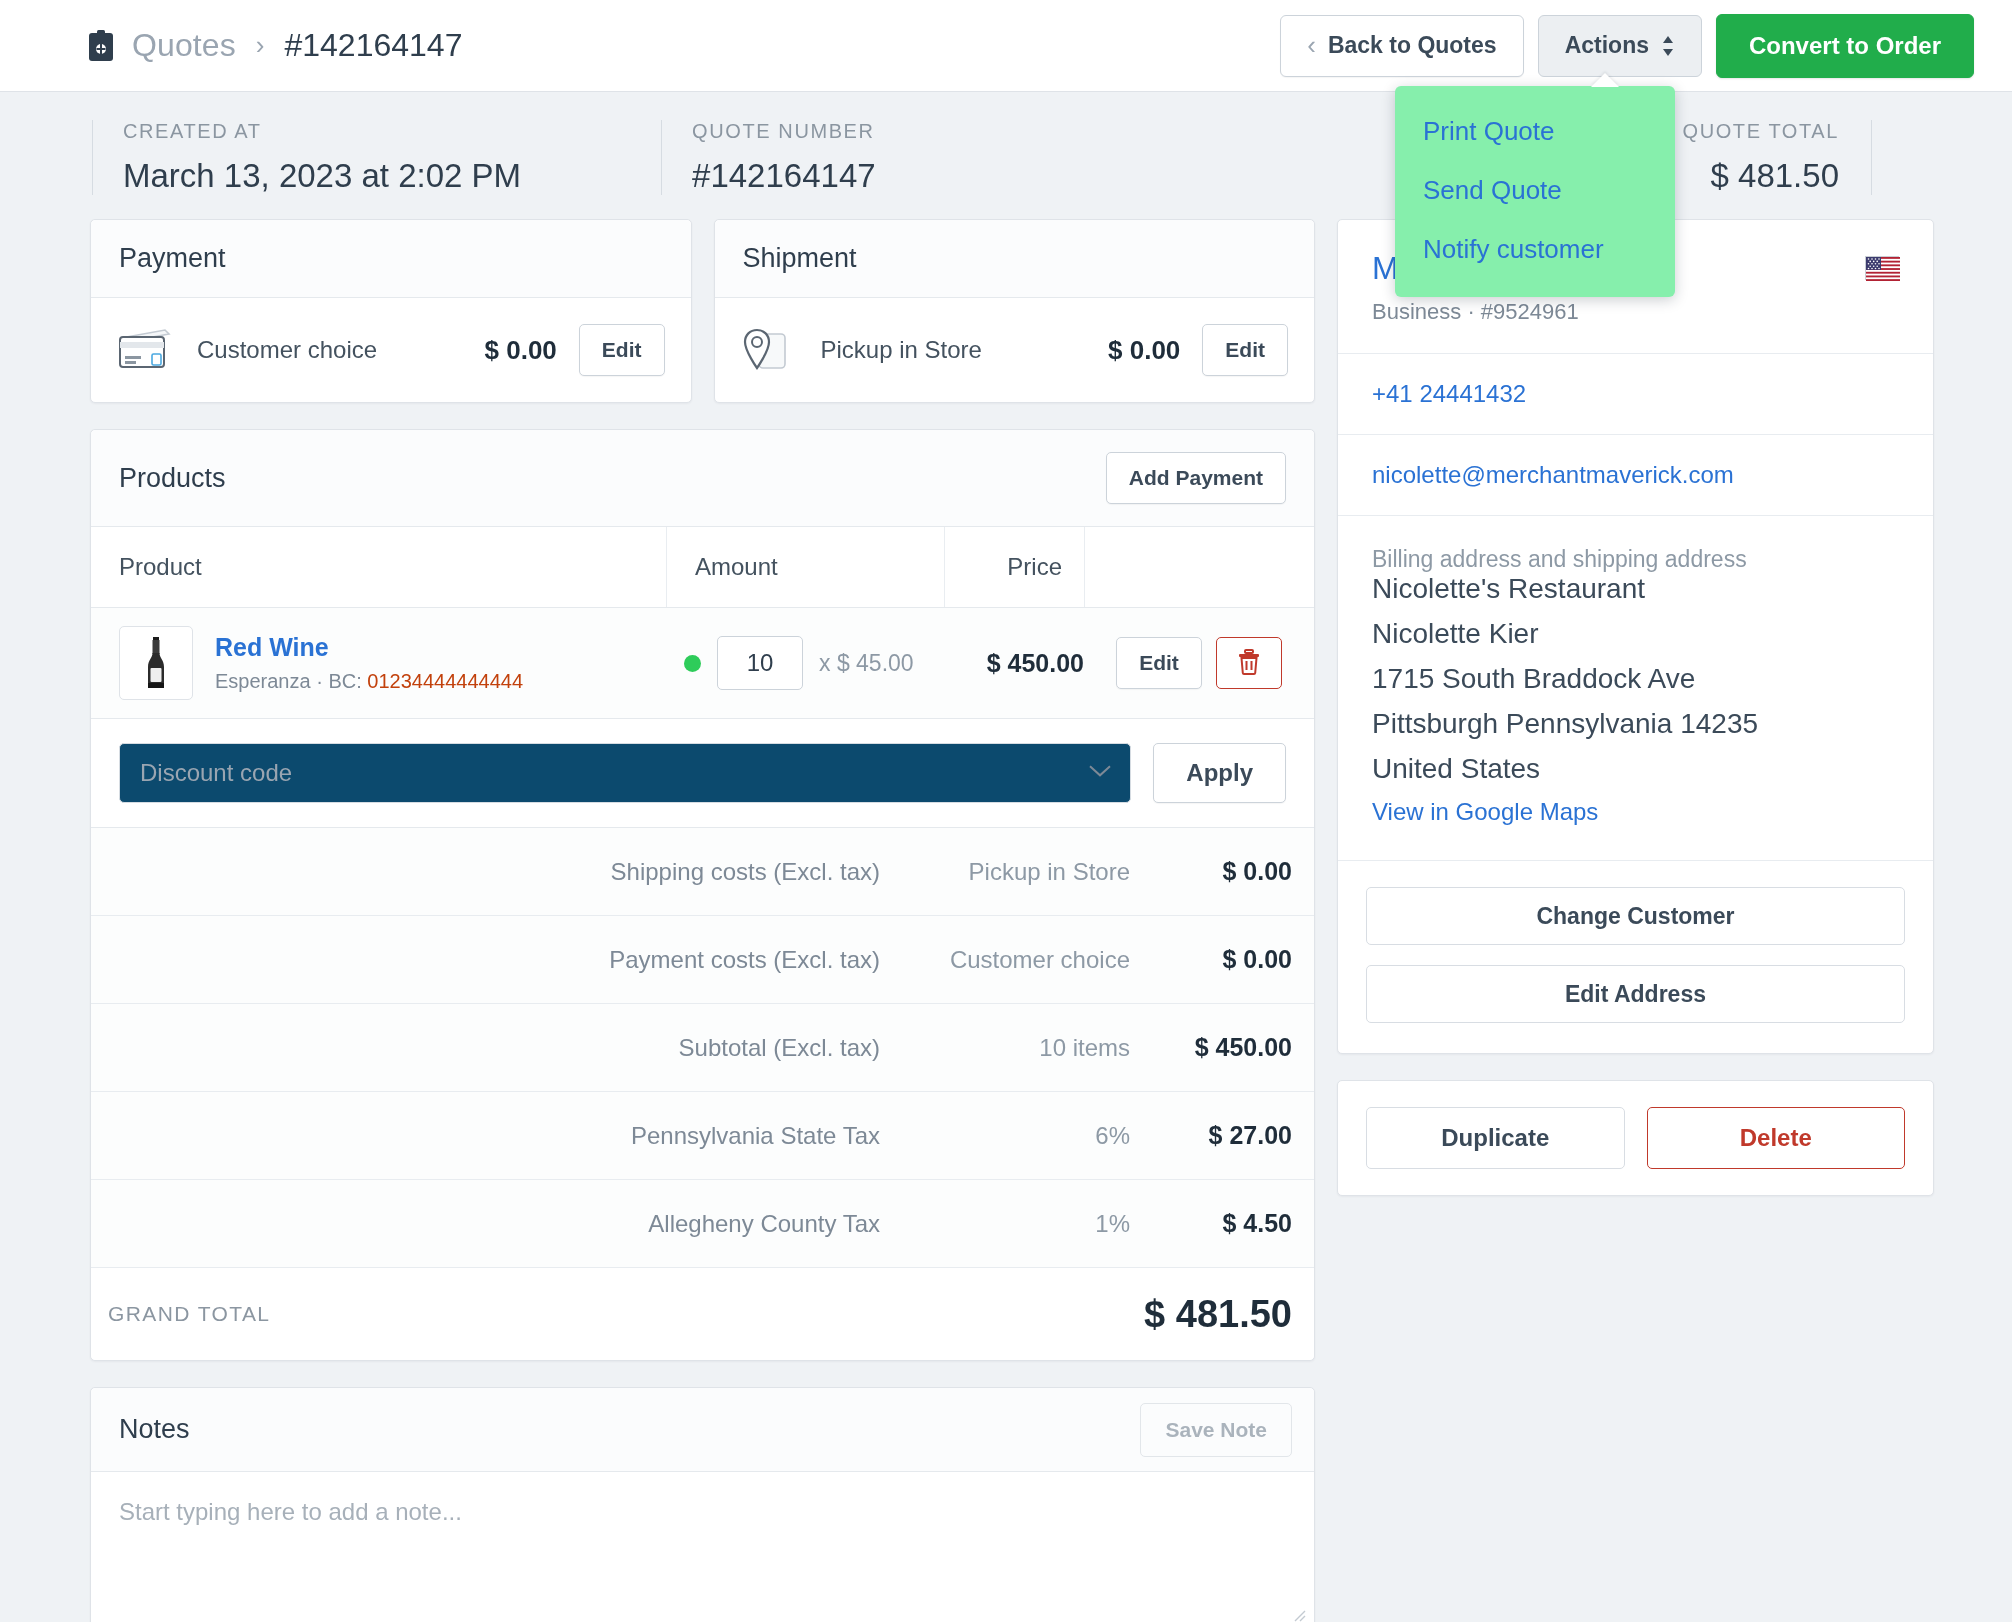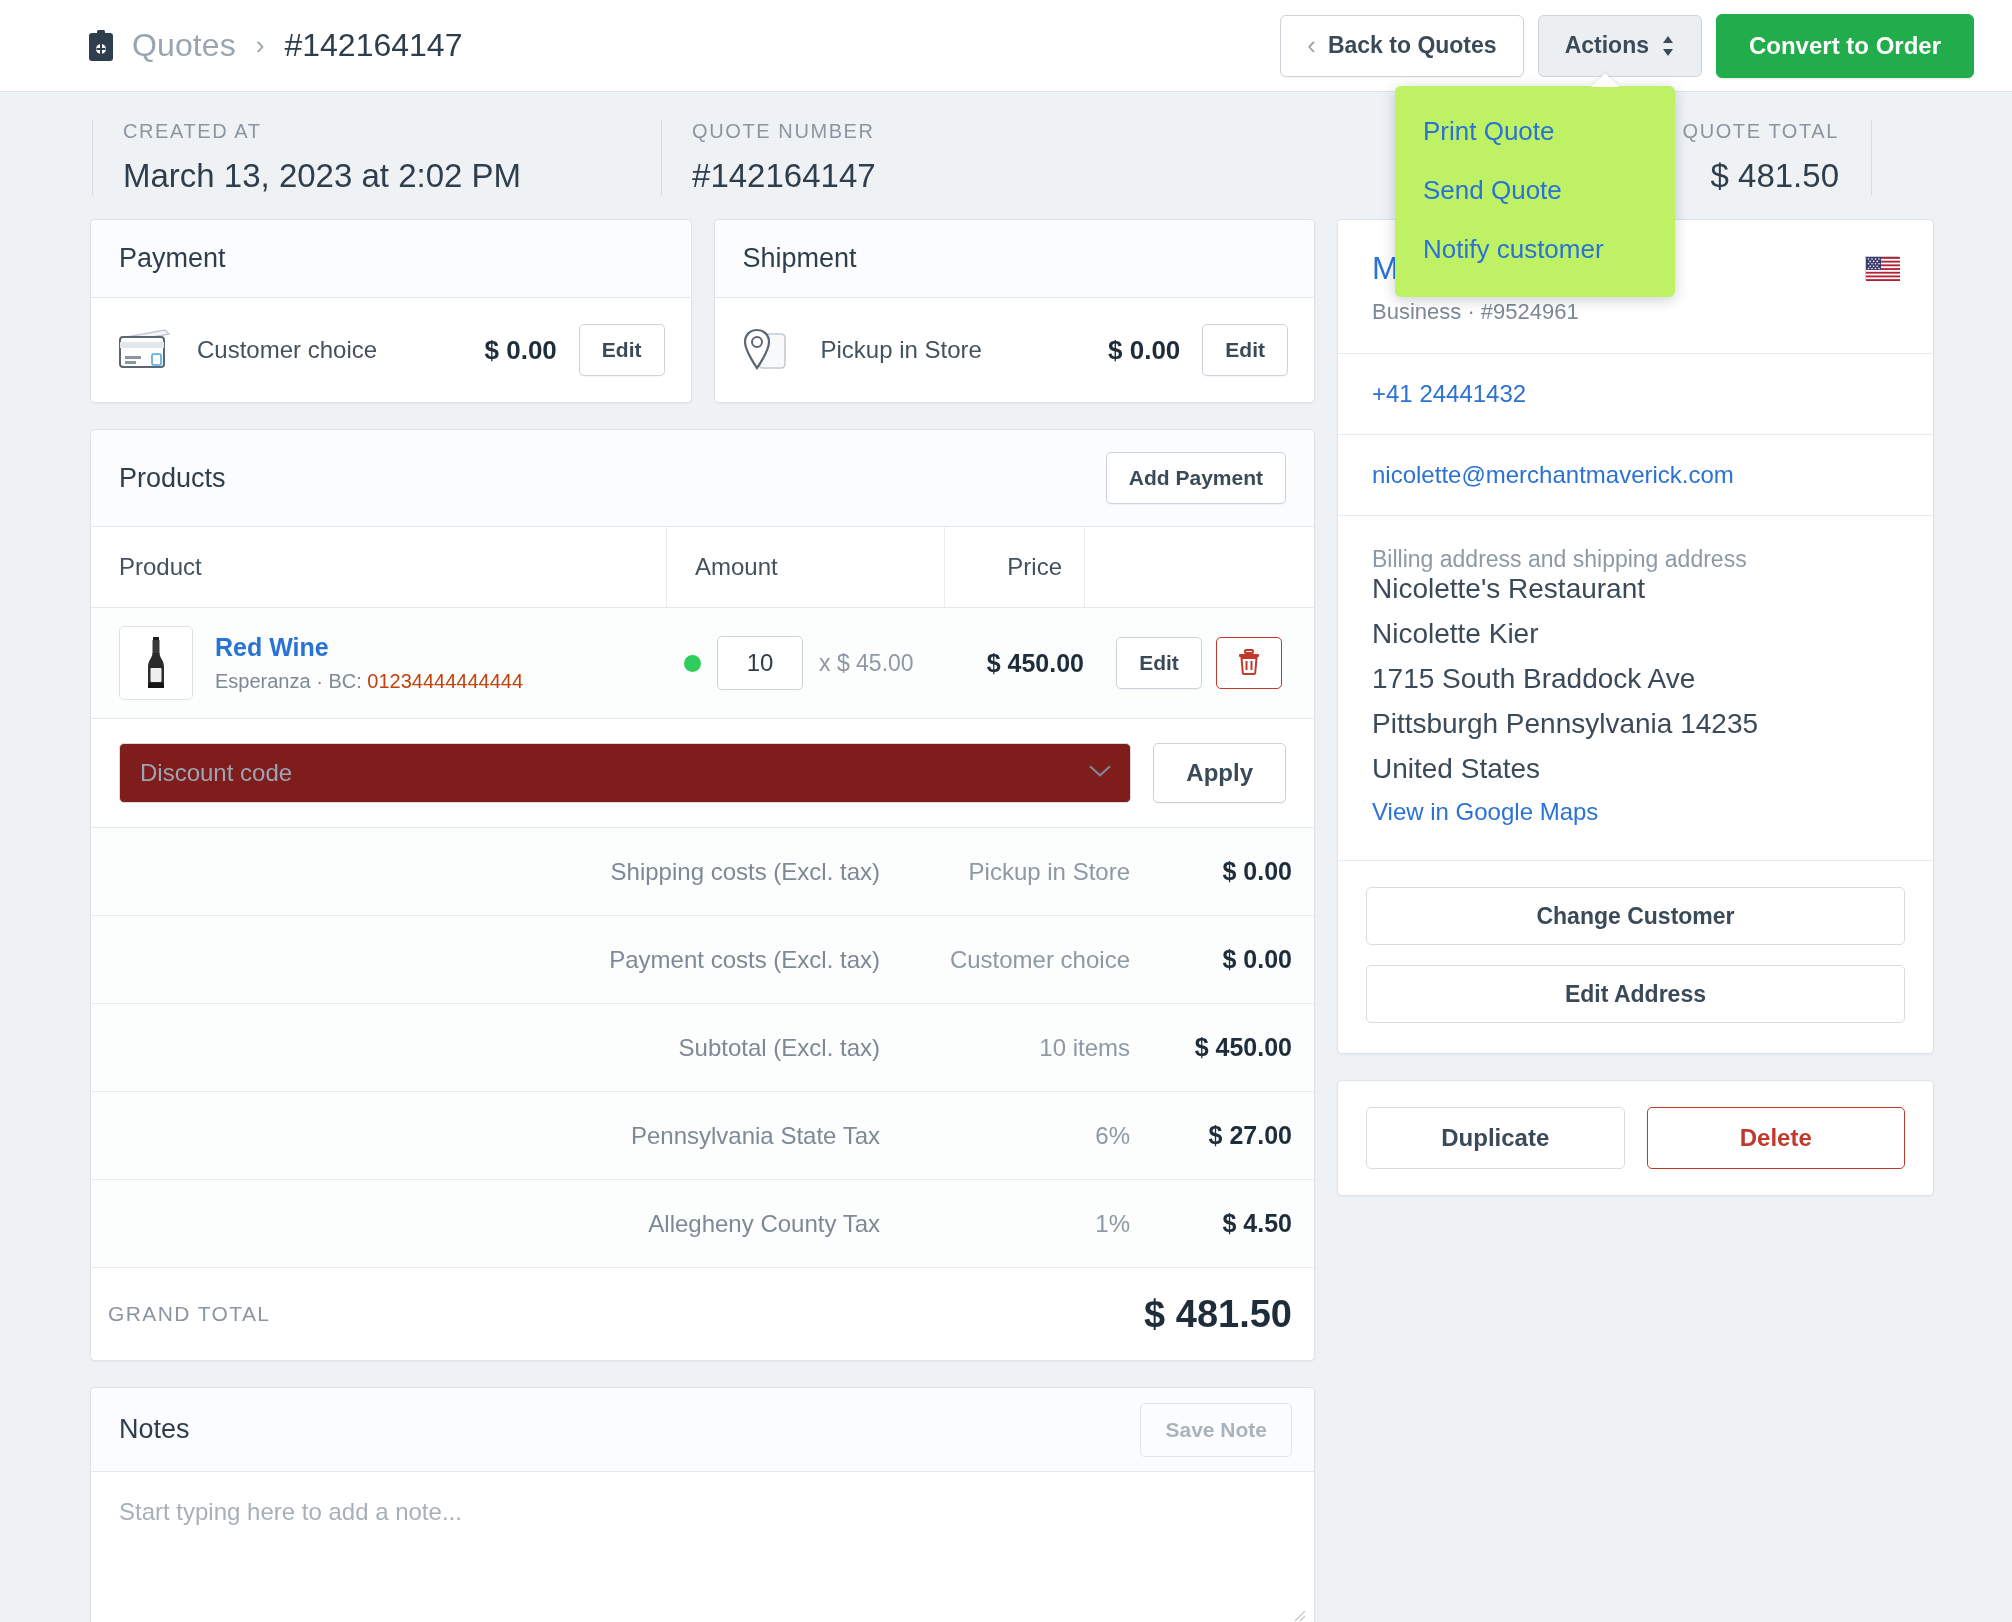--- a/index.html
+++ b/index.html
@@ -49,21 +49,21 @@
   .stepper-ic { display: inline-flex; flex-direction: column; line-height: 8px; font-size: 15px; color: #3b4a59; }
   .btn-primary {
     background: #21ad4b; border-color: #21ad4b; color: #fff;
     font-size: 24px; padding: 0 32px; height: 64px;
     box-shadow: 0 1px 2px rgba(0,0,0,.10);
   }
 
   
   .dropdown {
     position: absolute; top: 86px; left: 1395px; width: 280px;
-    background: #bef264; border-radius: 6px;
+    background: #86efac; border-radius: 6px;
     box-shadow: 0 3px 14px rgba(20,30,45,.22);
     padding: 16px 0 18px; z-index: 60;
   }
   .dropdown:before {
     content: ""; position: absolute; top: -13px; right: 56px;
     border-left: 14px solid transparent; border-right: 14px solid transparent;
     border-bottom: 14px solid #fff;
     filter: drop-shadow(0 -2px 1px rgba(20,30,45,.07));
   }
   .dd-item {
@@ -147,21 +147,21 @@
     border: 1px solid #c0392b; background: #fff; border-radius: 5px;
     width: 66px; height: 52px; display: inline-flex; align-items: center; justify-content: center;
     cursor: pointer;
   }
 
   
   .discount-row { display: flex; align-items: center; gap: 22px; padding: 24px 28px; border-bottom: 1px solid #e5e9ed; }
   .select-wrap { position: relative; flex: 1; }
   .discount-input {
     width: 100%; height: 60px; border: 1px solid #d6dce2; border-radius: 5px;
-    padding: 0 52px 0 20px; font-size: 24px; color: #9aa5b1; background: #7f1d1d;
+    padding: 0 52px 0 20px; font-size: 24px; color: #9aa5b1; background: #0c4a6e;
     font-family: "Liberation Sans", sans-serif;
   }
   .discount-input::placeholder { color: #9aa5b1; }
   .chev {
     position: absolute; right: 20px; top: 50%; transform: translateY(-55%);
     color: #7d8996; font-size: 20px; pointer-events: none;
   }
   .btn-apply { height: 60px; font-size: 24px; font-weight: 700; padding: 0 32px;
     border: 1px solid #ccd3da; border-radius: 5px; background: #fff; color: #3b4a59; cursor: pointer;
     box-shadow: 0 1px 1px rgba(0,0,0,.04);}

